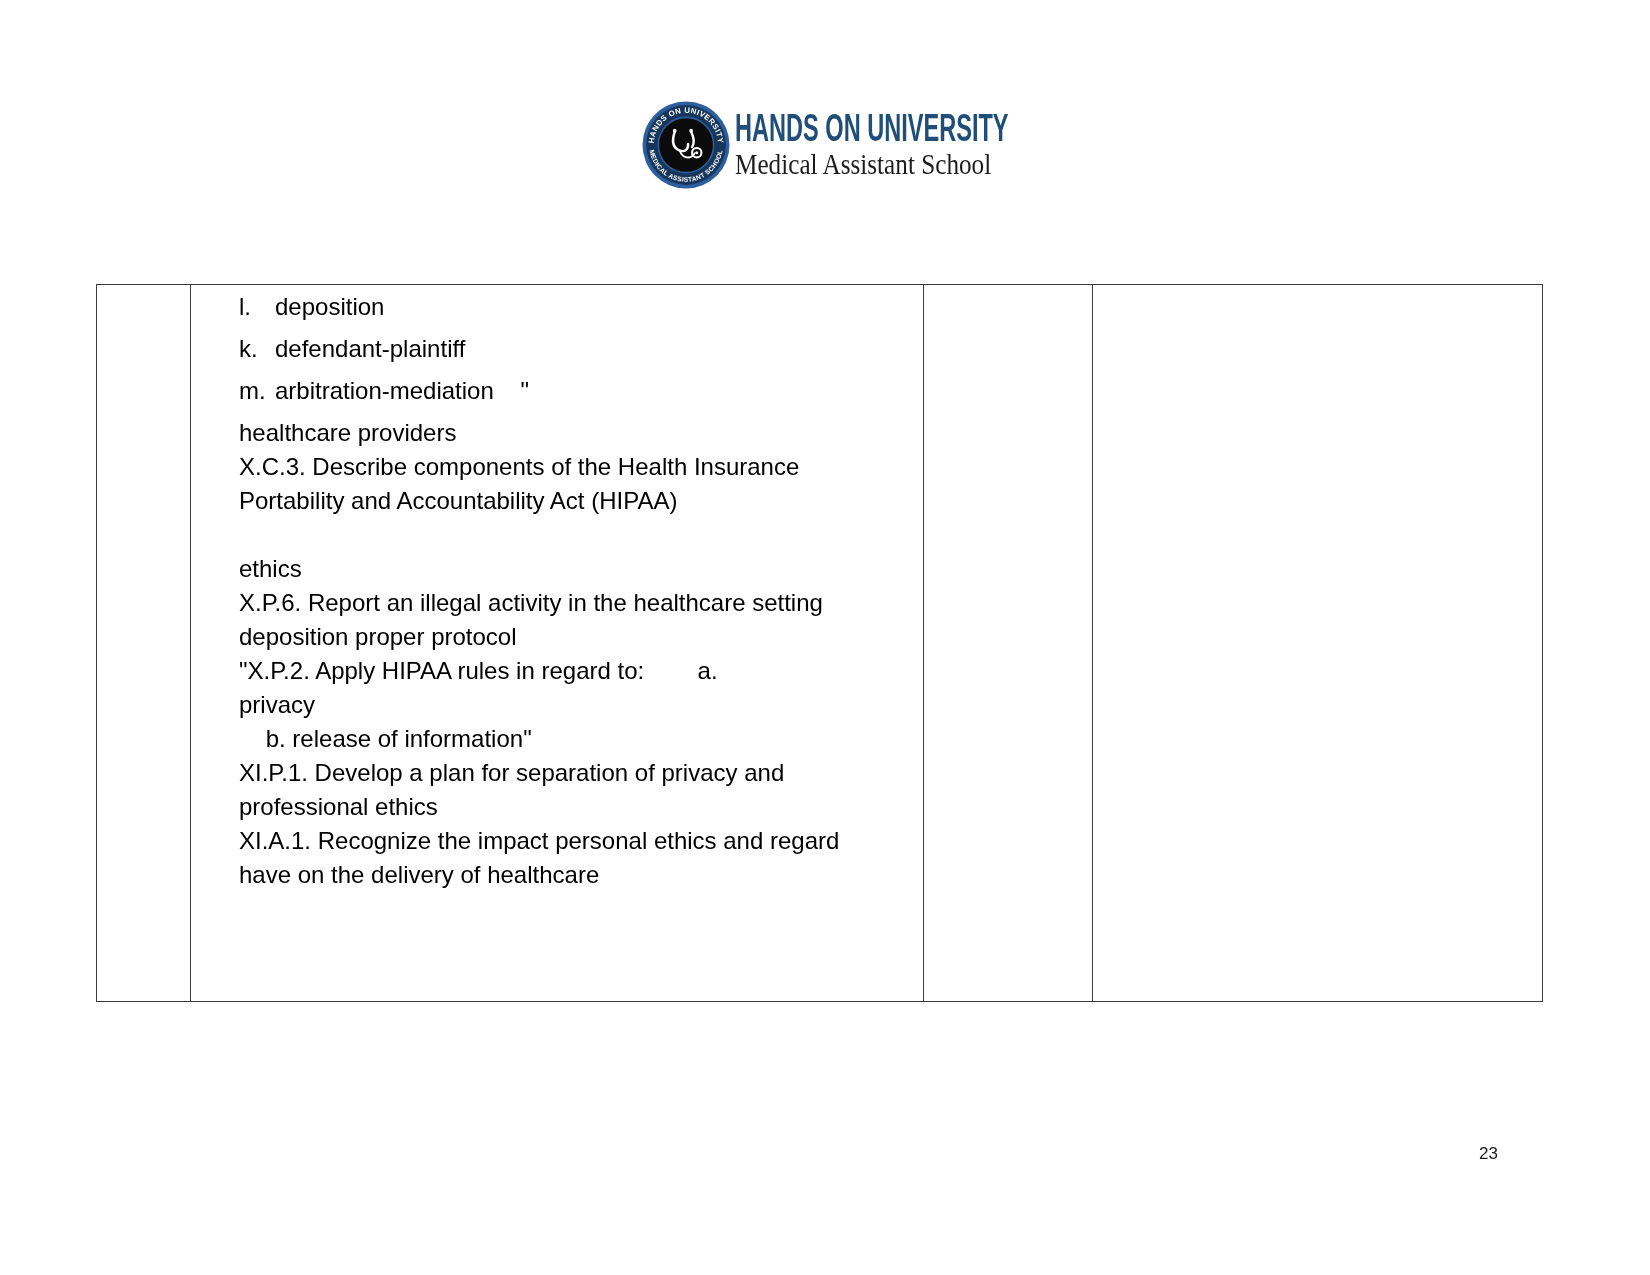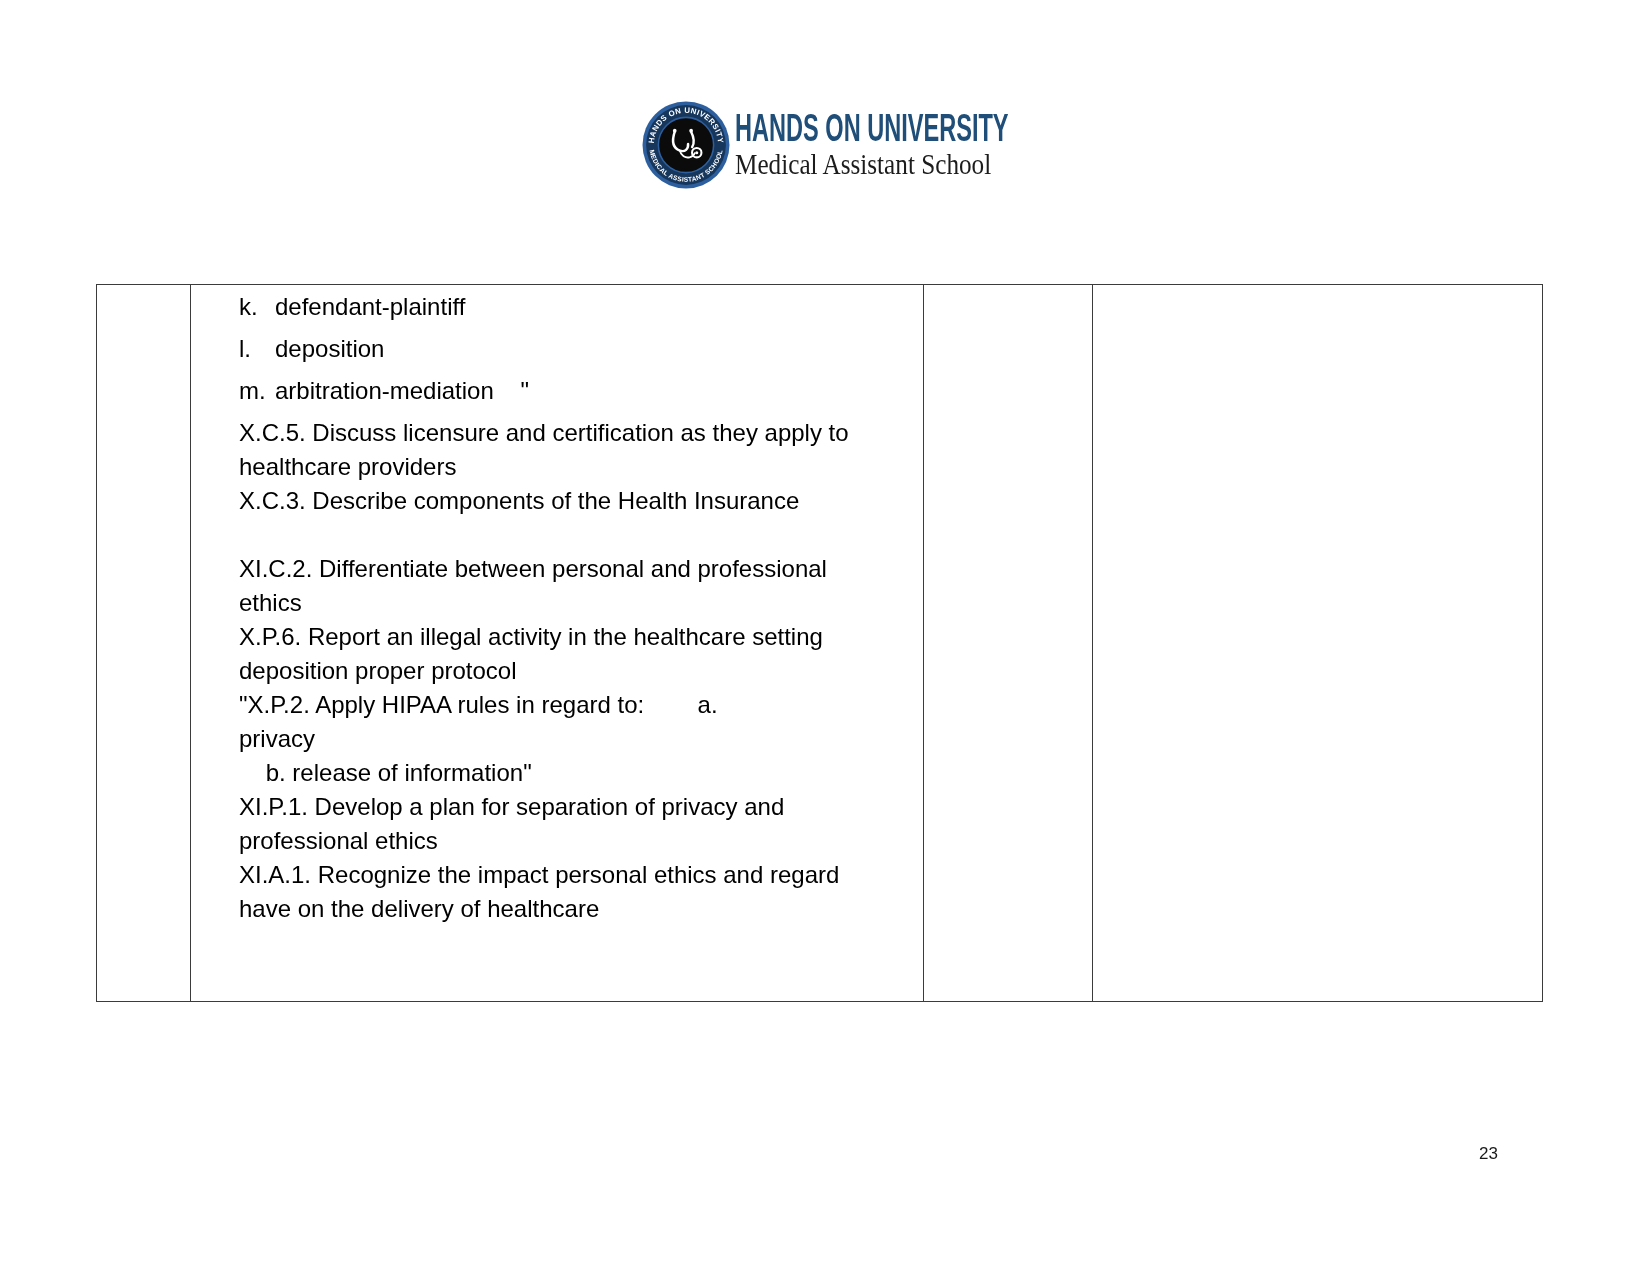--- a/index.html
+++ b/index.html
@@ -78,28 +78,27 @@
     <div class="logo-textcol">
       <div class="logo-title" style="color:#1f4e79;">HANDS ON UNIVERSITY</div>
       <div class="logo-subtitle" style="color:#1c1c1c;">Medical Assistant School</div>
     </div>
   </div>
 
   <div class="doc-table">
     <div class="cell"></div>
     <div class="cell">
       <div class="cell-content">
+          <div class="line list"><span class="marker">l.</span><span>deposition</span></div>
           <div class="line list"><span class="marker">k.</span><span>defendant-plaintiff</span></div>
-          <div class="line list"><span class="marker">l.</span><span>deposition</span></div>
           <div class="line list"><span class="marker">m.</span><span>arbitration-mediation    "</span></div>
-          <div class="line text">X.C.5. Discuss licensure and certification as they apply to</div>
           <div class="line text">healthcare providers</div>
           <div class="line text">X.C.3. Describe components of the Health Insurance</div>
+          <div class="line text">Portability and Accountability Act (HIPAA)</div>
           <div class="line blank">&nbsp;</div>
-          <div class="line text">XI.C.2. Differentiate between personal and professional</div>
           <div class="line text">ethics</div>
           <div class="line text">X.P.6. Report an illegal activity in the healthcare setting</div>
           <div class="line text">deposition proper protocol</div>
           <div class="line text">"X.P.2. Apply HIPAA rules in regard to:        a.</div>
           <div class="line text">privacy</div>
           <div class="line text">    b. release of information"</div>
           <div class="line text">XI.P.1. Develop a plan for separation of privacy and</div>
           <div class="line text">professional ethics</div>
           <div class="line text">XI.A.1. Recognize the impact personal ethics and regard</div>
           <div class="line text">have on the delivery of healthcare</div>

